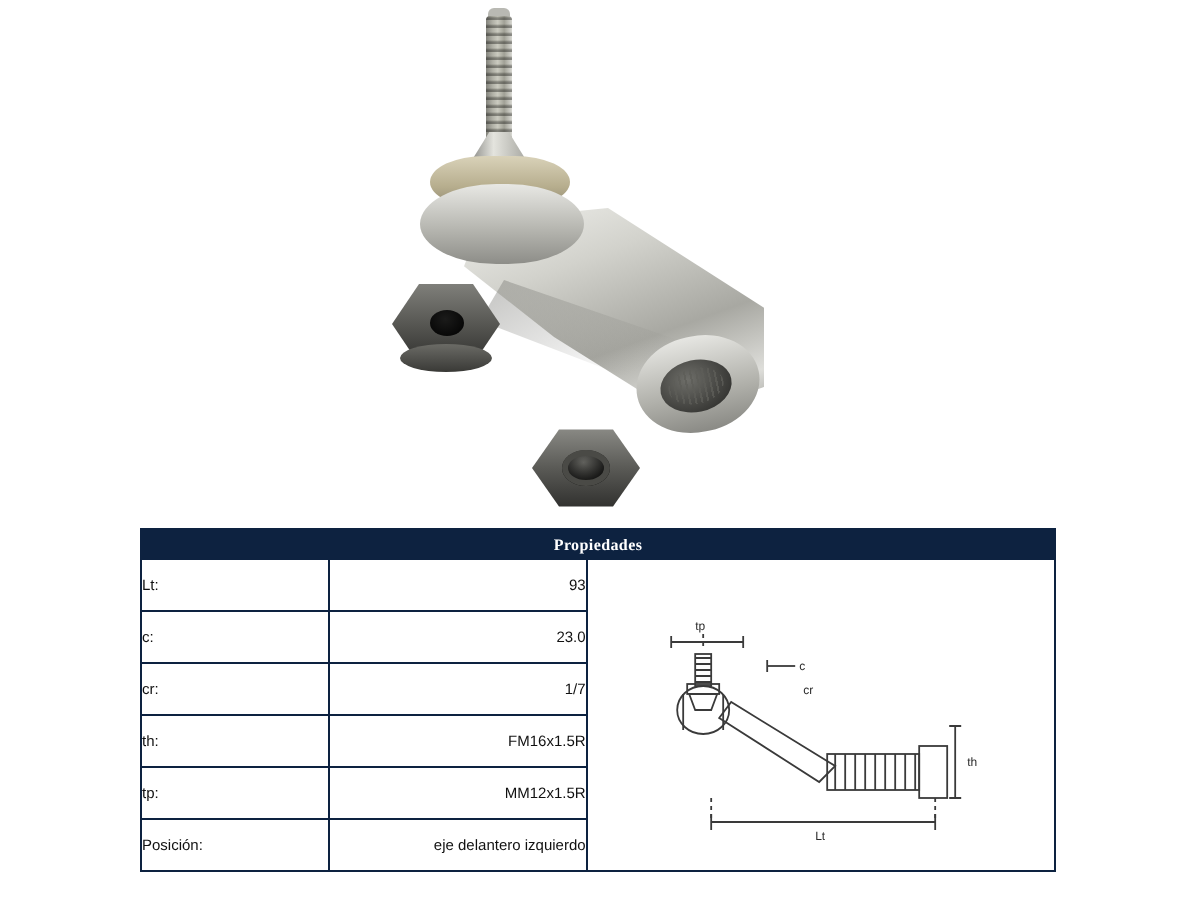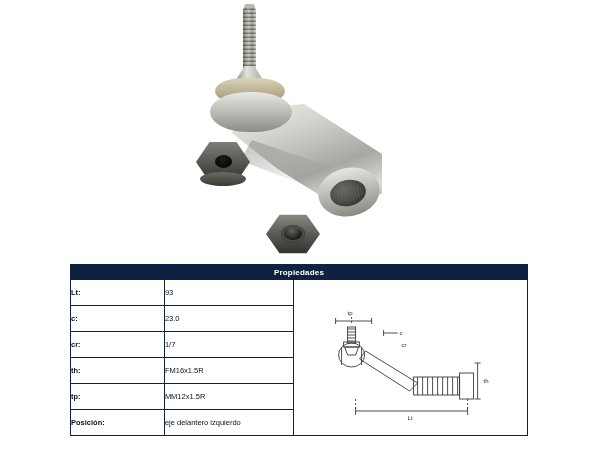--- a/index.html
+++ b/index.html
@@ -188,36 +188,38 @@
     padding: 0;
   }
   .tbl-head {
     background: #0d2240;
     color: #ffffff;
     font-size: 8px;
     font-weight: bold;
     text-align: center;
     height: 14px;
     letter-spacing: .2px;
+    font-family: Liberation Serif, serif;
   }
   .cell-key {
     width: 90px;
     font-size: 7.5px;
-    font-weight: bold;
+    font-weight: normal;
     color: #111;
     padding: 0 0 0 9px;
     height: 25px;
     vertical-align: middle;
   }
   .cell-val {
     width: 124px;
     font-size: 7.5px;
     color: #111;
     padding: 0 0 0 9px;
     vertical-align: middle;
+    text-align: right;
   }
   .cell-diagram {
     width: 226px;
     vertical-align: middle;
     text-align: center;
     background: #fff;
   }
   .diagram-wrap {
     width: 100%;
     height: 130px;

